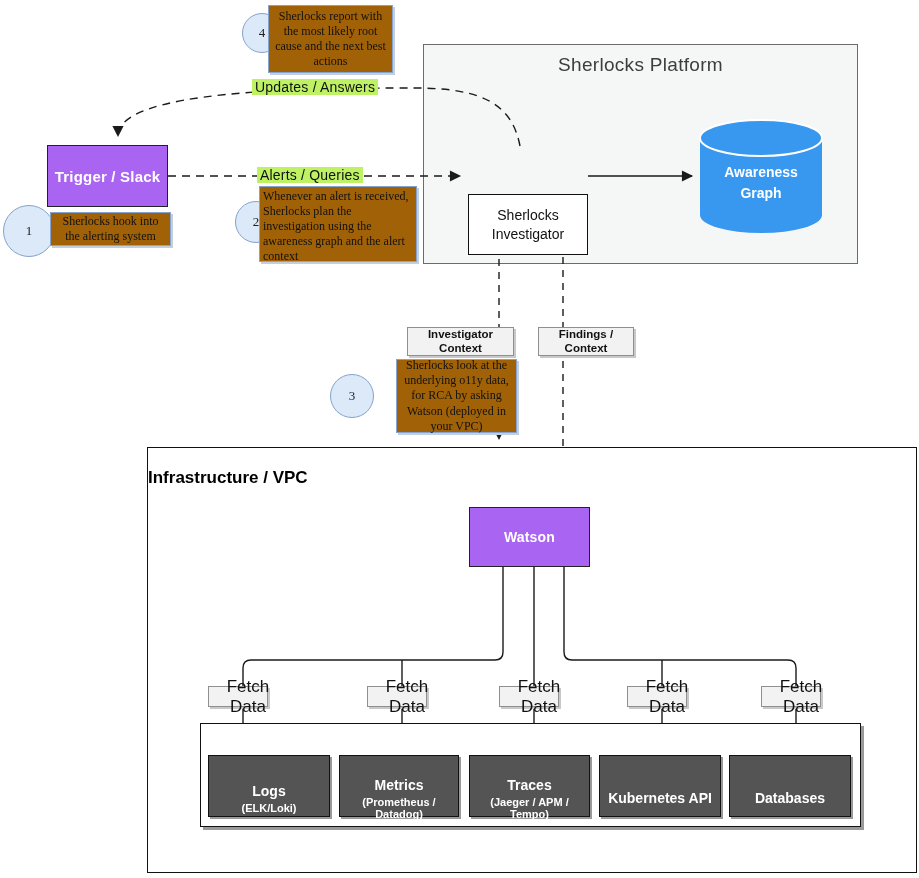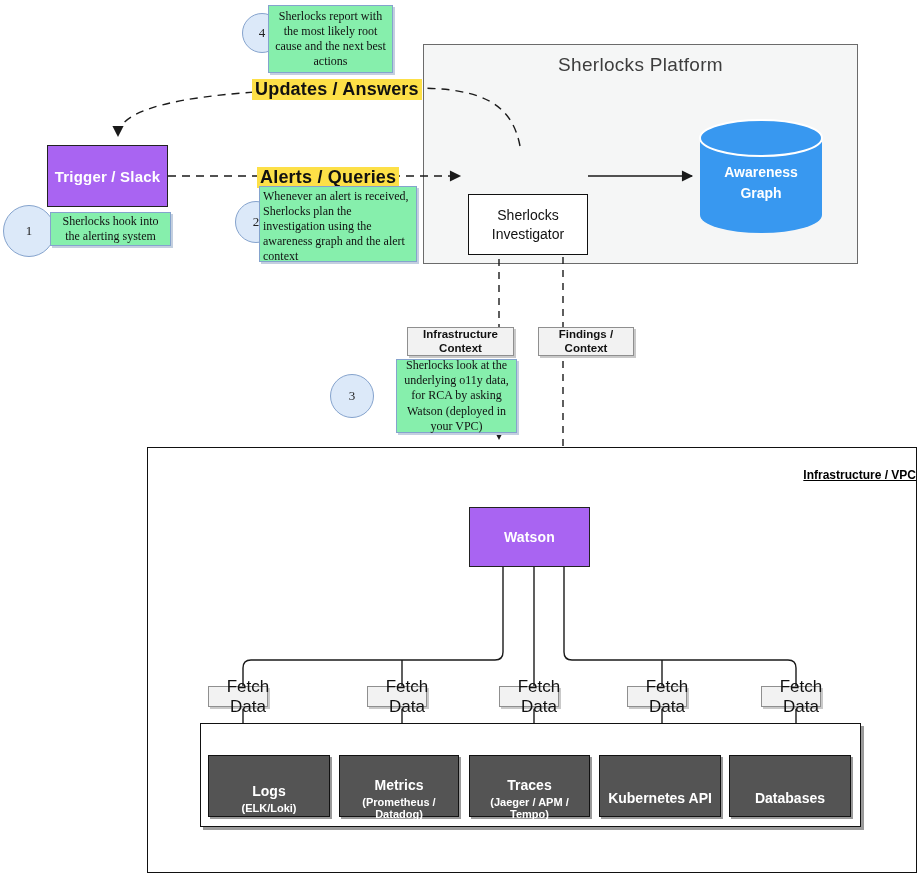--- a/index.html
+++ b/index.html
@@ -17,22 +17,22 @@
   }
   .platform-title{
     width:100%;text-align:center;padding-top:9px;
     font-size:19px;color:#3d3d3d;letter-spacing:.3px;
   }
   .infra-box{
     left:147px;top:447px;width:770px;height:426px;
     background:#ffffff;border:1.5px solid #111;z-index:0;
   }
   .infra-title{
-    width:100%;text-align:right;padding-top:20px;
-    font-size:12px;font-weight:bold;color:#000;text-decoration:underline;
+    width:100%;text-align:left;padding-top:20px;
+    font-size:17px;font-weight:bold;color:#000;
   }
   .inner-container{
     left:200px;top:723px;width:661px;height:104px;
     border:1.5px solid #111;background:#ffffff;z-index:1;
     box-shadow:3px 3px 0 #9a9a9a;
   }
 
   
   .node{display:flex;align-items:center;justify-content:center;text-align:center;z-index:2;}
   .purple-node{
@@ -45,22 +45,22 @@
     left:468px;top:146px;width:120px;height:61px;
     background:#fff;border:1.5px solid #111;font-size:14px;line-height:1.35;margin-top:48px;
   }
   .cyl-label{
     left:705px;top:155px;width:112px;height:55px;z-index:2;
     color:#fff;font-weight:bold;font-size:14px;line-height:1.45;
   }
 
   
   .edge-label{
-    z-index:2;background:#fde047;padding:0 3px;white-space:nowrap;
-    font-size:18px;color:#111;letter-spacing:.2px;font-weight:bold;
+    z-index:2;background:#bef264;padding:0 3px;white-space:nowrap;
+    font-size:14px;color:#111;letter-spacing:.2px;
   }
   .updates-label{left:252px;top:79px;}
   .alerts-label{left:257px;top:167px;}
 
   
   .chip{
     z-index:2;background:#f2f2f2;border:1px solid #8f8f8f;
     display:flex;align-items:center;justify-content:center;text-align:center;
     box-shadow:2px 2px 0 #c9c9c9;color:#111;
   }
@@ -79,21 +79,21 @@
   .dark-box .sub{font-weight:bold;font-size:11px;margin-top:3px;line-height:1.1;}
   .dark-box .sub:empty{display:none;}
 
   
   .note-circle{
     border-radius:50%;background:#dce9f9;border:1.3px solid #85a3cd;z-index:2;
     display:flex;align-items:center;justify-content:center;
     font-family:"Liberation Serif", serif;font-size:13px;color:#222;
   }
   .note-box{
-    background:#86efac;border:1px solid #85a3cd;z-index:3;
+    background:#a16207;border:1px solid #85a3cd;z-index:3;
     font-family:"Liberation Serif", serif;font-size:12px;line-height:1.26;color:#111;
     display:flex;align-items:center;justify-content:center;
     padding:2px 3px;box-shadow:2px 2px 0 #c3cfdf;
   }
   .note-box.center{text-align:center;}
   .note-box.left{text-align:left;justify-content:flex-start;align-items:flex-start;}
   .n1-circle{left:3px;top:205px;width:52px;height:52px;}
   .n1-box{left:50px;top:212px;width:121px;height:34px;}
   .n2-circle{left:235px;top:201px;width:42px;height:42px;}
   .n2-box{left:259px;top:186px;width:158px;height:76px;}
@@ -162,21 +162,21 @@
     <span>Awareness Graph</span>
   </div>
 
   <div class="abs node purple-node watson-node">
     <span>Watson</span>
   </div>
 
   <div class="abs edge-label updates-label">Updates / Answers</div>
   <div class="abs edge-label alerts-label">Alerts / Queries</div>
 
-  <div class="abs chip ctx-chip inv">Infrastructure Context</div>
+  <div class="abs chip ctx-chip inv">Investigator Context</div>
   <div class="abs chip ctx-chip fin">Findings / Context</div>
 
   <div class="abs chip fetch-chip" style="left:208px;">Fetch Data</div>
   <div class="abs chip fetch-chip" style="left:367px;">Fetch Data</div>
   <div class="abs chip fetch-chip" style="left:499px;">Fetch Data</div>
   <div class="abs chip fetch-chip" style="left:627px;">Fetch Data</div>
   <div class="abs chip fetch-chip" style="left:761px;">Fetch Data</div>
 
   <div class="abs inner-container"></div>
 

